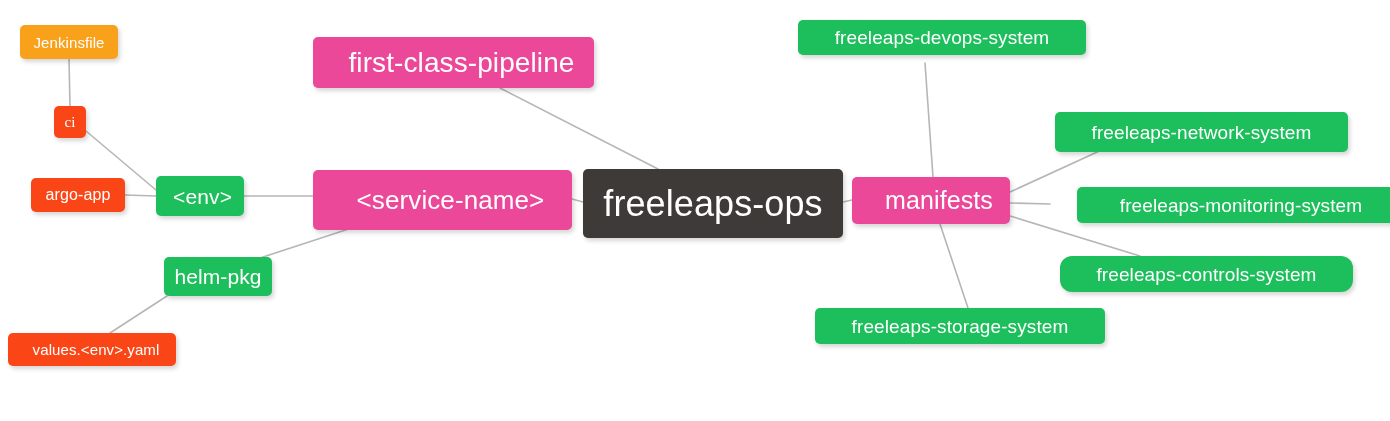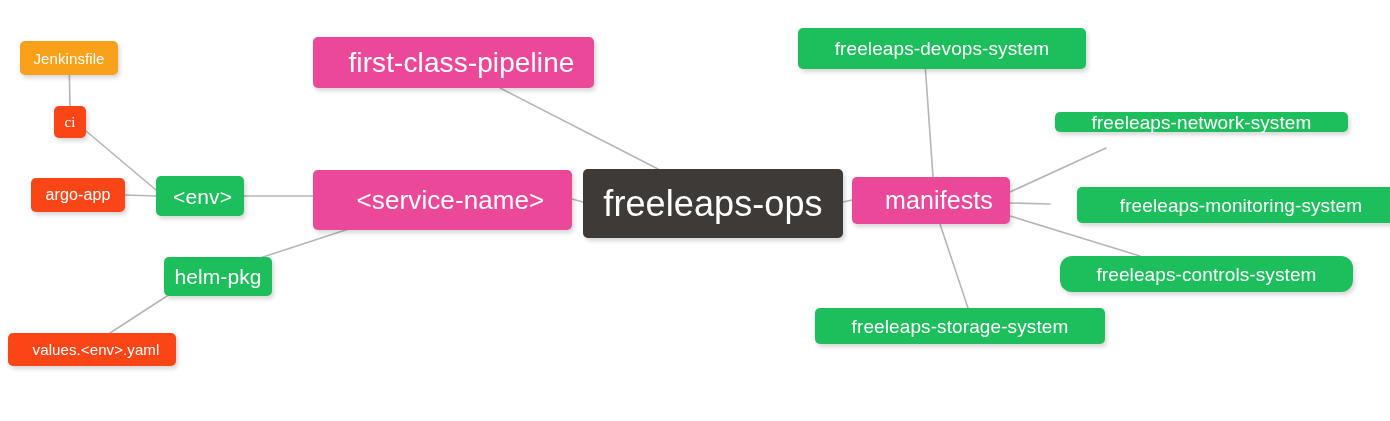--- a/index.html
+++ b/index.html
@@ -39,21 +39,21 @@
     line-height: 1;
     letter-spacing: 0.1px;
     box-shadow: 2px 3px 4px rgba(0,0,0,0.16);
     padding: 0 12px;
     cursor: pointer;
     user-select: none;
   }
   .mm-node.c-root   { background: #3e3a38; }
   .mm-node.c-blue   { background: #ec4899; padding-left: 28px; }
   .mm-node.c-green  { background: #1dbf5c; }
-  .mm-node.c-orange { background: #f9a11b; margin-top: 16px; }
+  .mm-node.c-orange { background: #f9a11b; }
   .mm-node.c-red    { background: #fa4616; }
 </style>
 </head>
 <body>
 
 <div id="mindmap-canvas">
   <svg id="edge-layer" viewBox="0 0 1390 421" width="1390" height="421" xmlns="http://www.w3.org/2000/svg">
       <line x1="69" y1="59" x2="70" y2="106" stroke="#b6b6b6" stroke-width="1.6" stroke-linecap="round"></line>
       <line x1="86" y1="131" x2="156" y2="190" stroke="#b6b6b6" stroke-width="1.6" stroke-linecap="round"></line>
       <line x1="125" y1="195" x2="156" y2="196" stroke="#b6b6b6" stroke-width="1.6" stroke-linecap="round"></line>
@@ -93,24 +93,24 @@
       </div>
       <div class="mm-node c-red" style="left: 8px; top: 333px; width: 168px; height: 33px; font-size: 15px; padding-left: 20px;">
         <span>values.&lt;env&gt;.yaml</span>
       </div>
       <div class="mm-node c-root" style="left: 583px; top: 169px; width: 260px; height: 69px; font-size: 36px;">
         <span>freeleaps-ops</span>
       </div>
       <div class="mm-node c-blue" style="left: 852px; top: 177px; width: 158px; height: 47px; font-size: 25px;">
         <span>manifests</span>
       </div>
-      <div class="mm-node c-green" style="left: 798px; top: 28px; width: 288px; height: 41px; font-size: 19px;">
+      <div class="mm-node c-green" style="left: 798px; top: 20px; width: 288px; height: 35px; font-size: 19px;">
         <span>freeleaps-devops-system</span>
       </div>
-      <div class="mm-node c-green" style="left: 1055px; top: 112px; width: 293px; height: 20px; font-size: 19px;">
+      <div class="mm-node c-green" style="left: 1055px; top: 112px; width: 293px; height: 40px; font-size: 19px;">
         <span>freeleaps-network-system</span>
       </div>
       <div class="mm-node c-green" style="left: 1050px; top: 187px; width: 328px; height: 36px; font-size: 19px; margin-left: 27px;">
         <span>freeleaps-monitoring-system</span>
       </div>
       <div class="mm-node c-green" style="left: 1060px; top: 256px; width: 293px; height: 36px; font-size: 19px; border-radius: 12px;">
         <span>freeleaps-controls-system</span>
       </div>
       <div class="mm-node c-green" style="left: 815px; top: 308px; width: 290px; height: 36px; font-size: 19px;">
         <span>freeleaps-storage-system</span>

